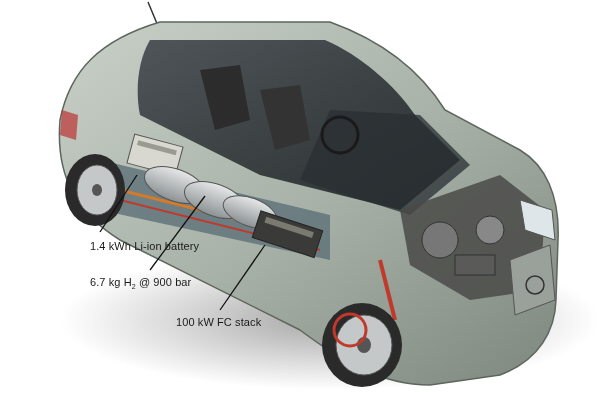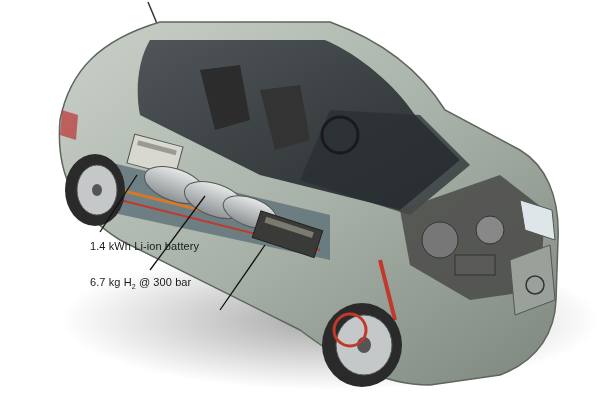--- a/index.html
+++ b/index.html
@@ -89,16 +89,19 @@
     <line x1="137" y1="175" x2="100" y2="232" stroke="#111" stroke-width="1.3"></line>
     <line x1="205" y1="196" x2="150" y2="270" stroke="#111" stroke-width="1.3"></line>
     <line x1="265" y1="245" x2="220" y2="310" stroke="#111" stroke-width="1.3"></line>
   </svg>
 
   <div class="label" style="left:42px;top:240px;margin-left:48px;">
     <span>1.4 kWh Li-ion battery</span>
   </div>
 
   <div class="label" style="left:90px;top:276px;">
-    <span>6.7 kg H</span><sub style="font-size:7px;">2</sub><span> @ 300 bar</span>
+    <span>6.7 kg H</span><sub style="font-size:7px;">2</sub><span> @ 900 bar</span>
   </div>
 
+  <div class="label" style="left:176px;top:316px;">
+    <span>100 kW FC stack</span>
+  </div>
 </div>
 
 </body></html>

